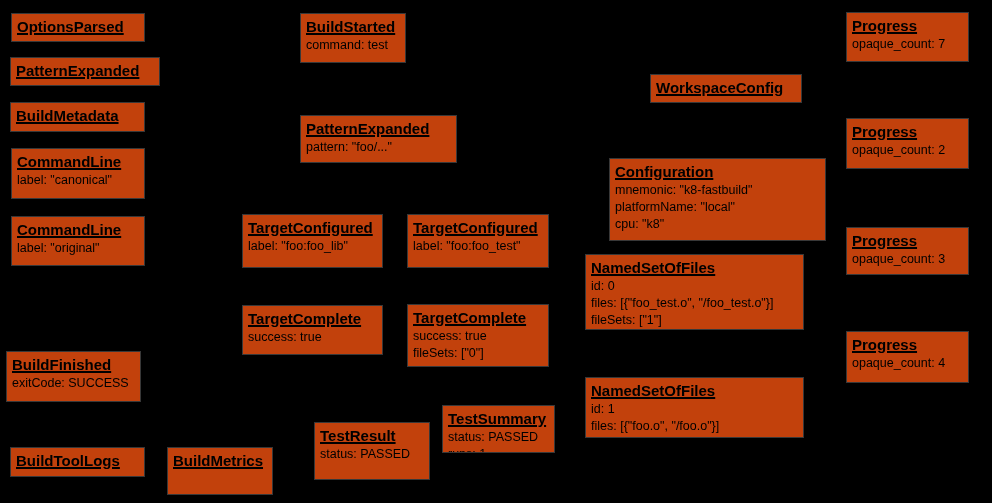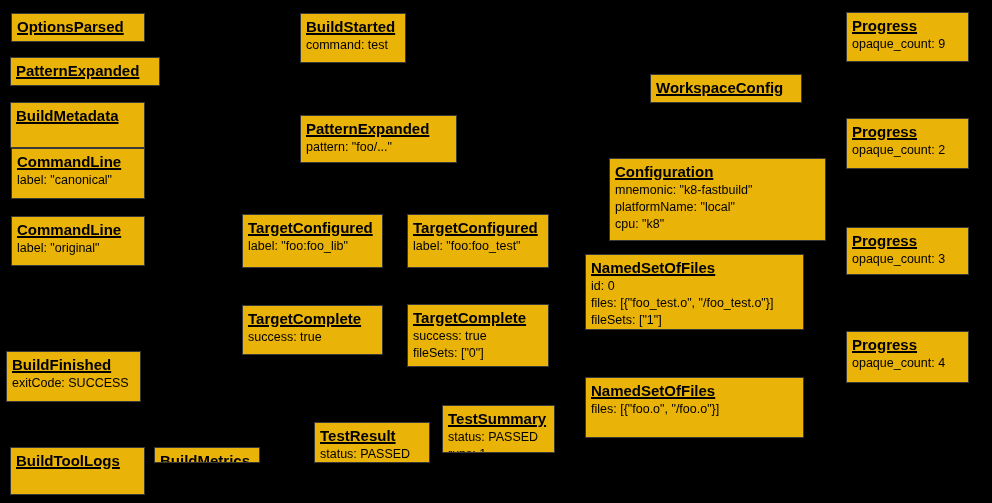--- a/index.html
+++ b/index.html
@@ -7,21 +7,21 @@
     width: 992px; height: 503px;
     background: #000000;
     position: relative;
     overflow: hidden;
     font-family: "Liberation Sans", sans-serif;
   }
   .canvas { position: absolute; left: 0; top: 0; width: 992px; height: 503px; background: #000000; }
   .box {
     position: absolute;
     box-sizing: border-box;
-    background: #eab308;
+    background: #c2410c;
     border: 1px solid #383838;
     color: #000000;
     padding: 2px 5px;
     overflow: hidden;
   }
   .title {
     font-weight: bold;
     font-size: 15px;
     line-height: 21px;
     text-decoration: underline;
@@ -43,45 +43,45 @@
 <div class="canvas">
 
   <div class="box" style="left:11px;top:13px;width:134px;height:29px">
     <div class="title">OptionsParsed</div>
   </div>
 
   <div class="box" style="left:10px;top:57px;width:150px;height:29px">
     <div class="title">PatternExpanded</div>
   </div>
 
-  <div class="box" style="left:10px;top:102px;width:135px;height:46px">
+  <div class="box" style="left:10px;top:102px;width:135px;height:30px">
     <div class="title">BuildMetadata</div>
   </div>
 
   <div class="box" style="left:11px;top:148px;width:134px;height:51px">
     <div class="title">CommandLine</div>
     <div class="field">label: "canonical"</div>
   </div>
 
   <div class="box" style="left:11px;top:216px;width:134px;height:50px">
     <div class="title">CommandLine</div>
     <div class="field">label: "original"</div>
   </div>
 
 
   <div class="box" style="left:6px;top:351px;width:135px;height:51px">
     <div class="title">BuildFinished</div>
     <div class="field">exitCode: SUCCESS</div>
   </div>
 
-  <div class="box" style="left:10px;top:447px;width:135px;height:48px">
+  <div class="box" style="left:10px;top:447px;width:135px;height:30px">
     <div class="title">BuildToolLogs</div>
   </div>
 
-  <div class="box" style="left:154px;top:447px;width:106px;height:16px">
+  <div class="box" style="left:167px;top:447px;width:106px;height:48px">
     <div class="title">BuildMetrics</div>
   </div>
 
   <div class="box" style="left:300px;top:115px;width:157px;height:48px">
     <div class="title">PatternExpanded</div>
     <div class="field">pattern: "foo/..."</div>
   </div>
 
   <div class="box" style="left:300px;top:13px;width:106px;height:50px">
     <div class="title">BuildStarted</div>
@@ -102,21 +102,21 @@
     <div class="title">TargetComplete</div>
     <div class="field">success: true</div>
   </div>
 
   <div class="box" style="left:407px;top:304px;width:142px;height:63px">
     <div class="title">TargetComplete</div>
     <div class="field">success: true</div>
     <div class="field">fileSets: ["0"]</div>
   </div>
 
-  <div class="box" style="left:314px;top:422px;width:116px;height:41px">
+  <div class="box" style="left:314px;top:422px;width:116px;height:58px">
     <div class="title">TestResult</div>
     <div class="field">status: PASSED</div>
   </div>
 
   <div class="box" style="left:442px;top:405px;width:113px;height:48px">
     <div class="title">TestSummary</div>
     <div class="field">status: PASSED</div>
     <div class="field">runs: 1</div>
   </div>
 
@@ -133,26 +133,27 @@
 
   <div class="box" style="left:585px;top:254px;width:219px;height:76px">
     <div class="title">NamedSetOfFiles</div>
     <div class="field">id: 0</div>
     <div class="field">files: [{"foo_test.o", "/foo_test.o"}]</div>
     <div class="field">fileSets: ["1"]</div>
   </div>
 
   <div class="box" style="left:585px;top:377px;width:219px;height:61px">
     <div class="title">NamedSetOfFiles</div>
+    <div class="field">id: 1</div>
     <div class="field">files: [{"foo.o", "/foo.o"}]</div>
   </div>
 
   <div class="box" style="left:846px;top:12px;width:123px;height:50px">
     <div class="title">Progress</div>
-    <div class="field">opaque_count: 9</div>
+    <div class="field">opaque_count: 7</div>
   </div>
 
   <div class="box" style="left:846px;top:118px;width:123px;height:51px">
     <div class="title">Progress</div>
     <div class="field">opaque_count: 2</div>
   </div>
 
   <div class="box" style="left:846px;top:227px;width:123px;height:48px">
     <div class="title">Progress</div>
     <div class="field">opaque_count: 3</div>

